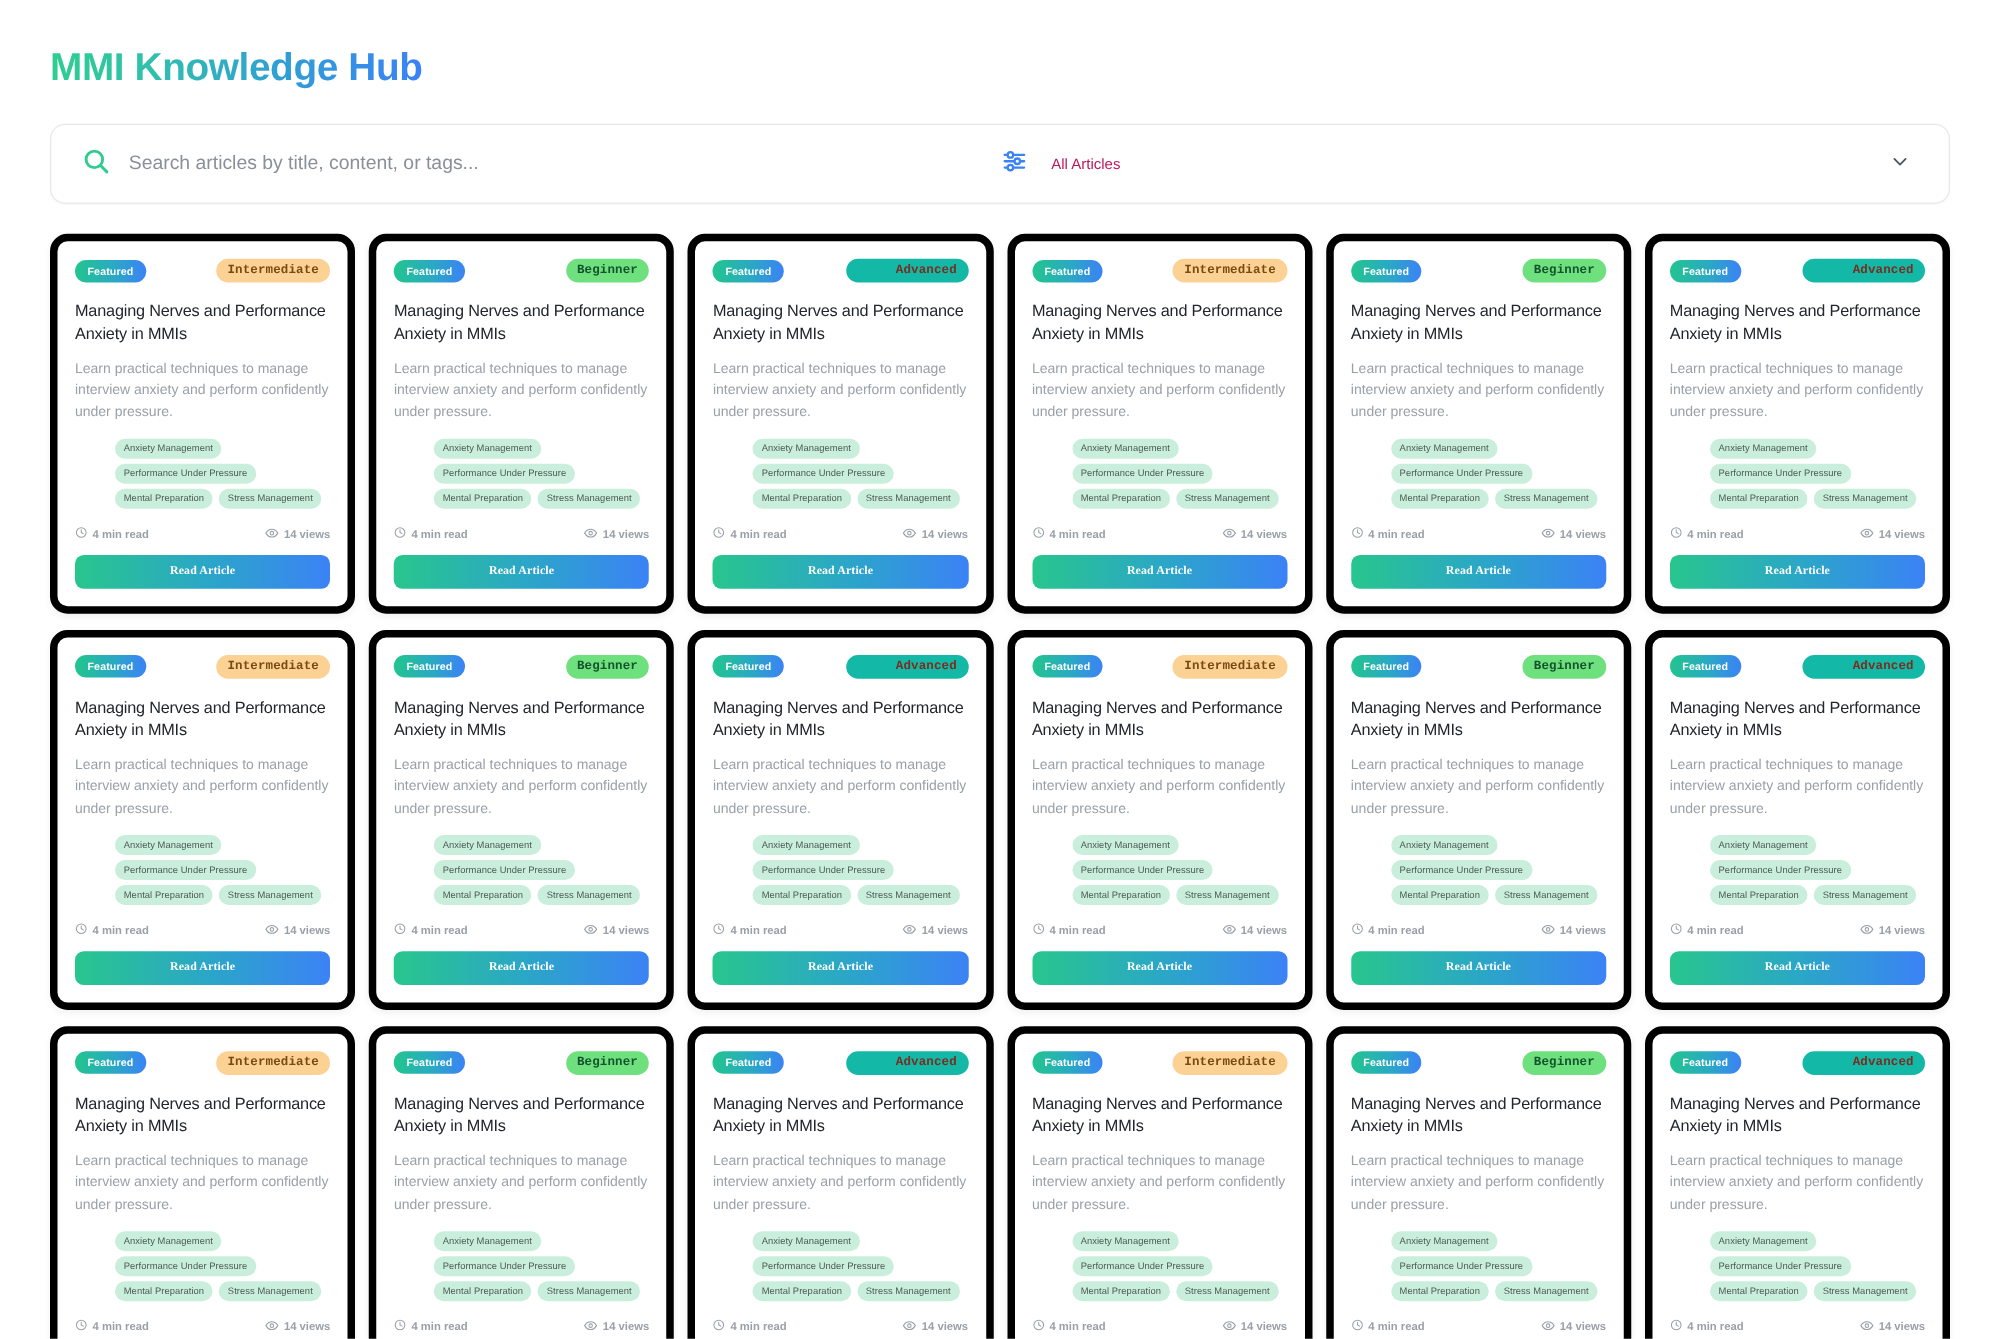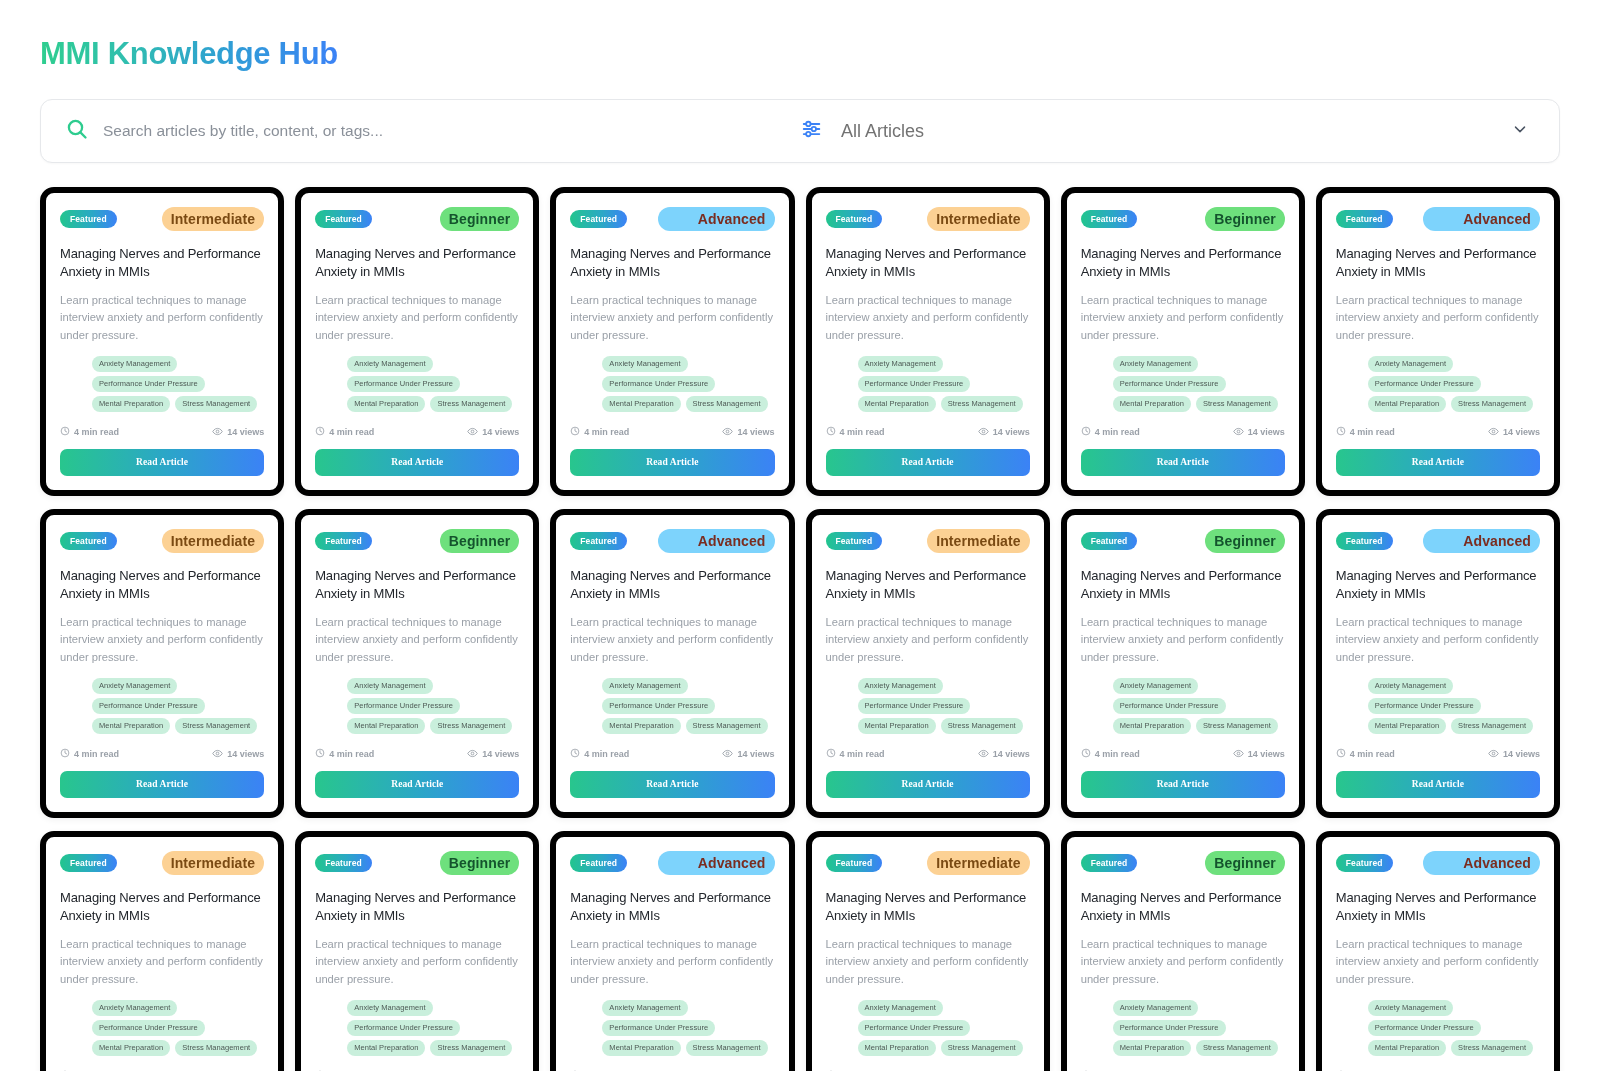--- a/index.html
+++ b/index.html
@@ -64,22 +64,22 @@
   .filter-field {
     flex: 1;
     display: flex;
     align-items: center;
     gap: 18px;
     height: 100%;
     padding-right: 30px;
     cursor: pointer;
   }
   .filter-label {
-    font-size: 18px;
-    color: #737373;
+    font-size: 12px;
+    color: #be185d;
     flex: 1;
   }
   .chevron { flex: 0 0 auto; }
 
   
   .grid {
     margin-top: 24px;
     display: grid;
     grid-template-columns: repeat(6, 1fr);
     column-gap: 11px;
@@ -104,29 +104,30 @@
   .badge-featured {
     font-size: 8.5px;
     font-weight: 600;
     color: #ffffff;
     padding: 4px 10px;
     border-radius: 999px;
     background: linear-gradient(90deg, #22c58e 0%, #2aa9c4 55%, #3b82f6 100%);
     letter-spacing: 0.1px;
   }
   .badge-level {
-    font-size: 14px;
+    font-size: 10px;
     font-weight: 600;
     padding: 4px 9px;
     border-radius: 999px;
     letter-spacing: 0.1px;
+    font-family: Liberation Mono, monospace;
   }
   .lvl-Intermediate { background: #fcd194; color: #7a4a13; }
   .lvl-Beginner     { background: #6ee07d; color: #14532d; }
-  .lvl-Advanced     { background: #7dd3fc; color: #7a2d20; padding-left: 40px; }
+  .lvl-Advanced     { background: #14b8a6; color: #7a2d20; padding-left: 40px; }
 
   .card-title {
     font-size: 13px;
     line-height: 1.38;
     color: #22262c;
     font-weight: 400;
     margin-top: 14px;
     letter-spacing: -0.15px;
   }
   .card-desc {

